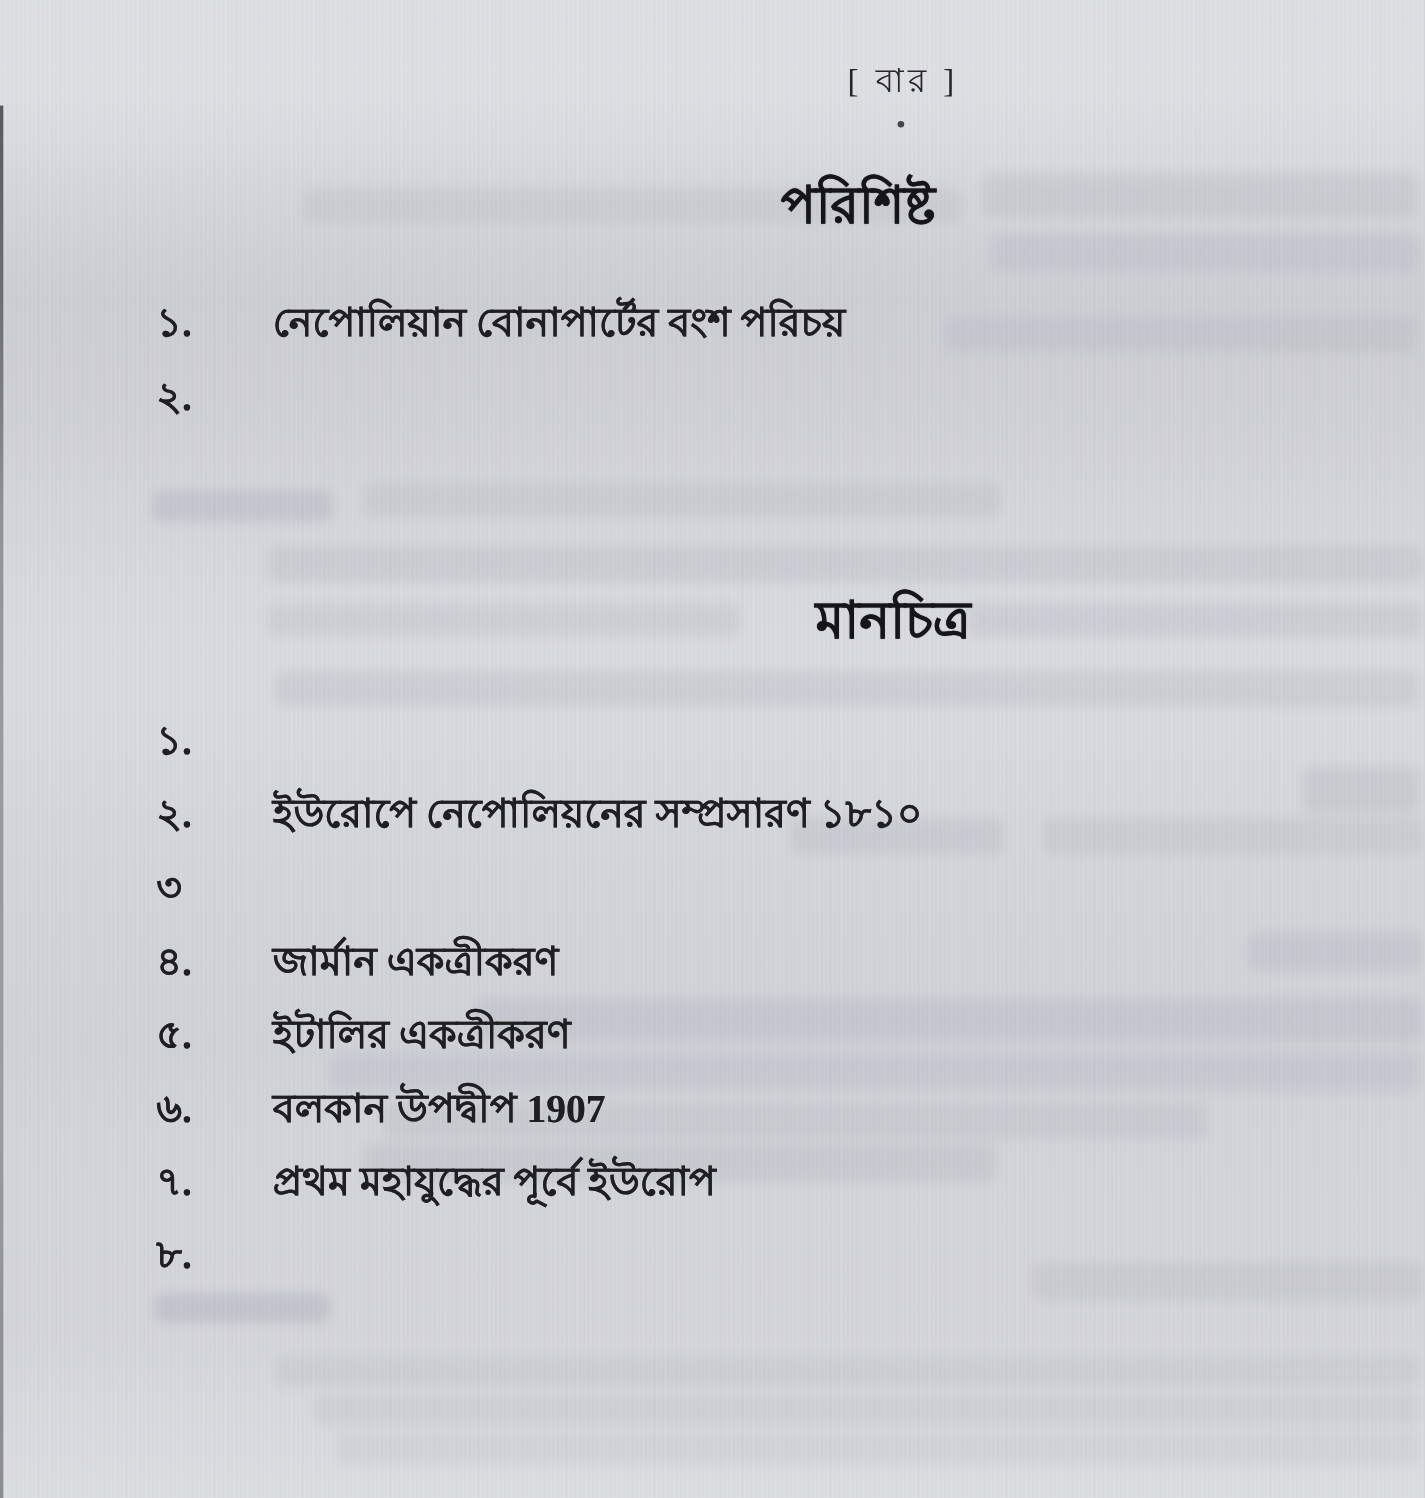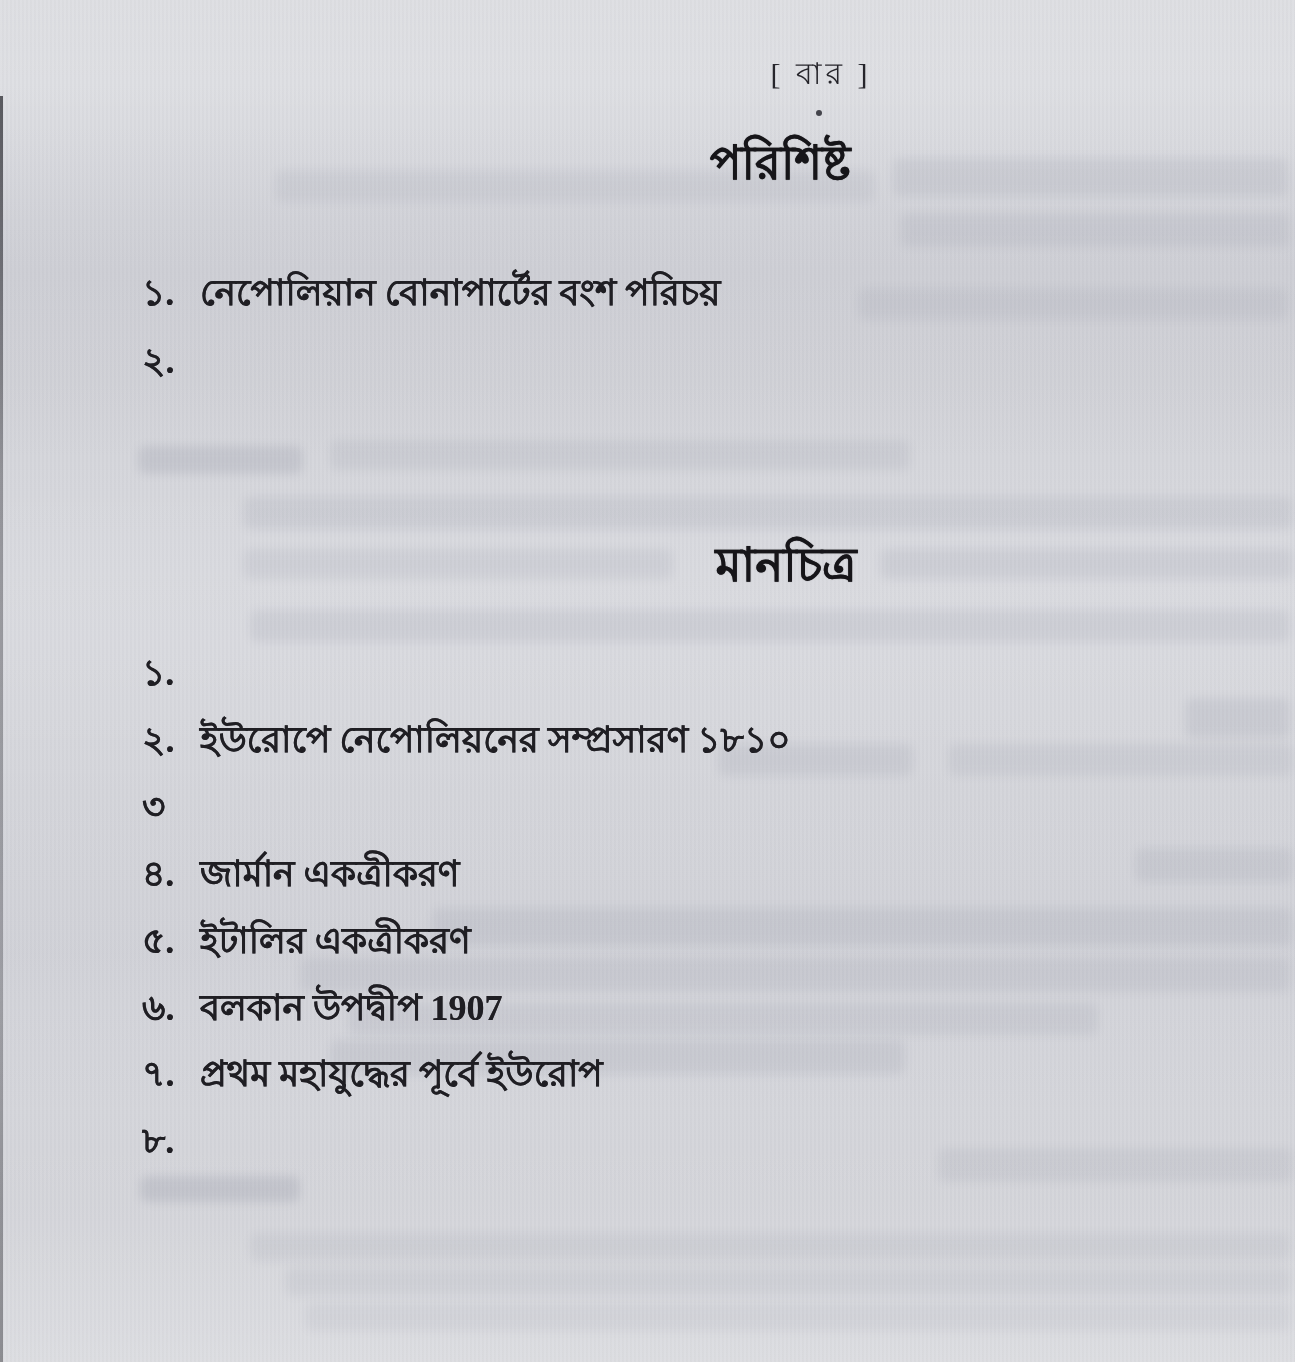--- a/index.html
+++ b/index.html
@@ -65,39 +65,39 @@
     position:absolute;top:50px;left:785px;transform:translateX(-50%);
     font-size:30px;letter-spacing:4px;color:#26252b;
     z-index:4;white-space:nowrap;margin-left:36px;
   }
   .section-title{
     position:absolute;transform:translateX(-50%);
     font-weight:bold;font-size:47px;line-height:1.1;
     color:#161519;margin:0;z-index:4;white-space:nowrap;
     text-shadow:0 0 0.7px rgba(22,21,25,0.85);
   }
-  .title-appendix{top:138px;left:780px;text-align:right;}
-  .title-maps{top:540px;left:786px;}
+  .title-appendix{top:163px;left:780px;text-align:right;}
+  .title-maps{top:540px;left:812px;}
   .toc{
     position:absolute;left:142px;margin:0;padding:0;list-style:none;
     z-index:4;
   }
   .toc-appendix{top:272px;}
   .toc-maps{top:652px;}
   .toc li{
     display:flex;align-items:baseline;
     font-size:36px;line-height:1.22;
     color:var(--ink);font-weight:bold;
     text-shadow:0 0 0.6px rgba(31,30,35,0.75);
     white-space:nowrap;
   }
   .toc-appendix li{margin-bottom:24px;}
   .toc-maps li{margin-bottom:23px;}
   .toc .num{flex:0 0 58px;width:58px;}
-  .toc .txt{flex:0 0 auto;}
+  .toc .txt{flex:0 0 auto;margin-left:48px;}
 </style>
 </head>
 <body>
 
 <div class="page">
 
   <div class="edge-strip"></div>
   <div class="speck" style="left:816px;top:110px;"></div>
 
   <div class="ghost" style="left:275px;top:170px;width:600px;height:32px;opacity:.07;"></div>

